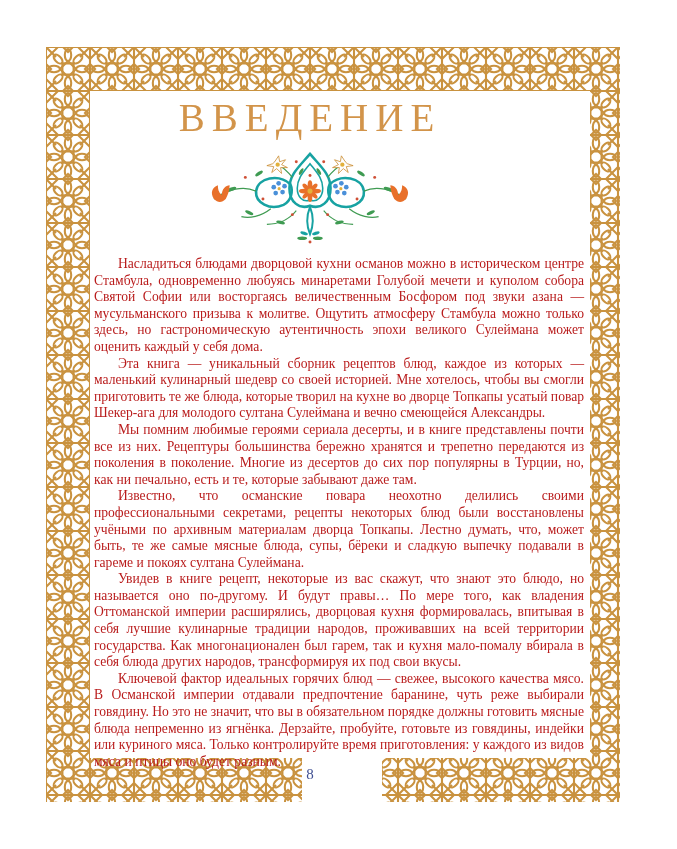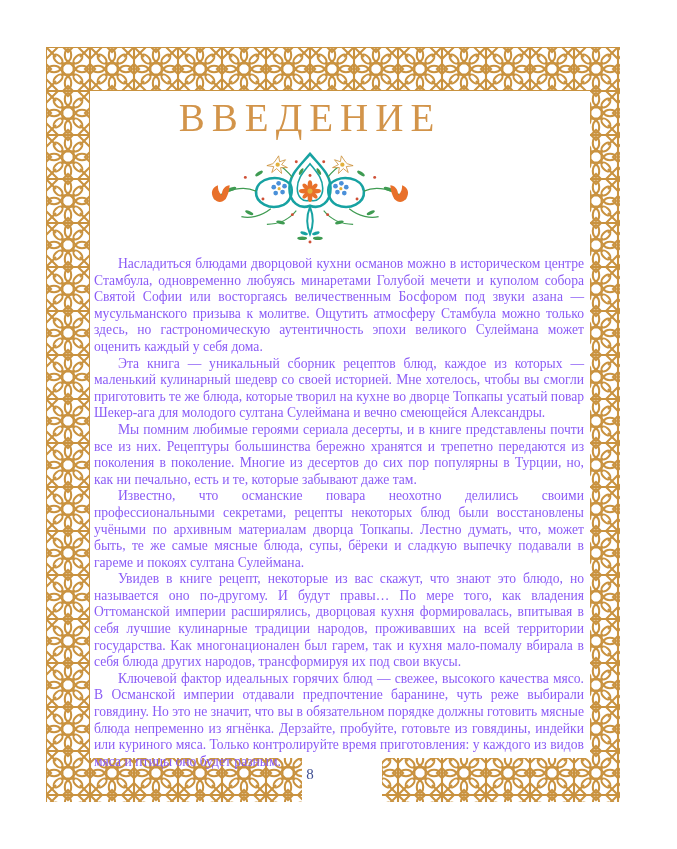--- a/index.html
+++ b/index.html
@@ -33,21 +33,21 @@
     position: absolute;
     left: 0; right: 0;
     top: 148px;
     text-align: center;
   }
   .body-text {
     position: absolute;
     left: 94px;
     top: 256px;
     width: 490px;
-    color: #8b5cf6;
+    color: #b91c1c;
     font-size: 13.6px;
     line-height: 16.6px;
     text-align: justify;
   }
   .body-text p {
     margin: 0;
     text-indent: 24px;
   }
   .page-number {
     position: absolute;

